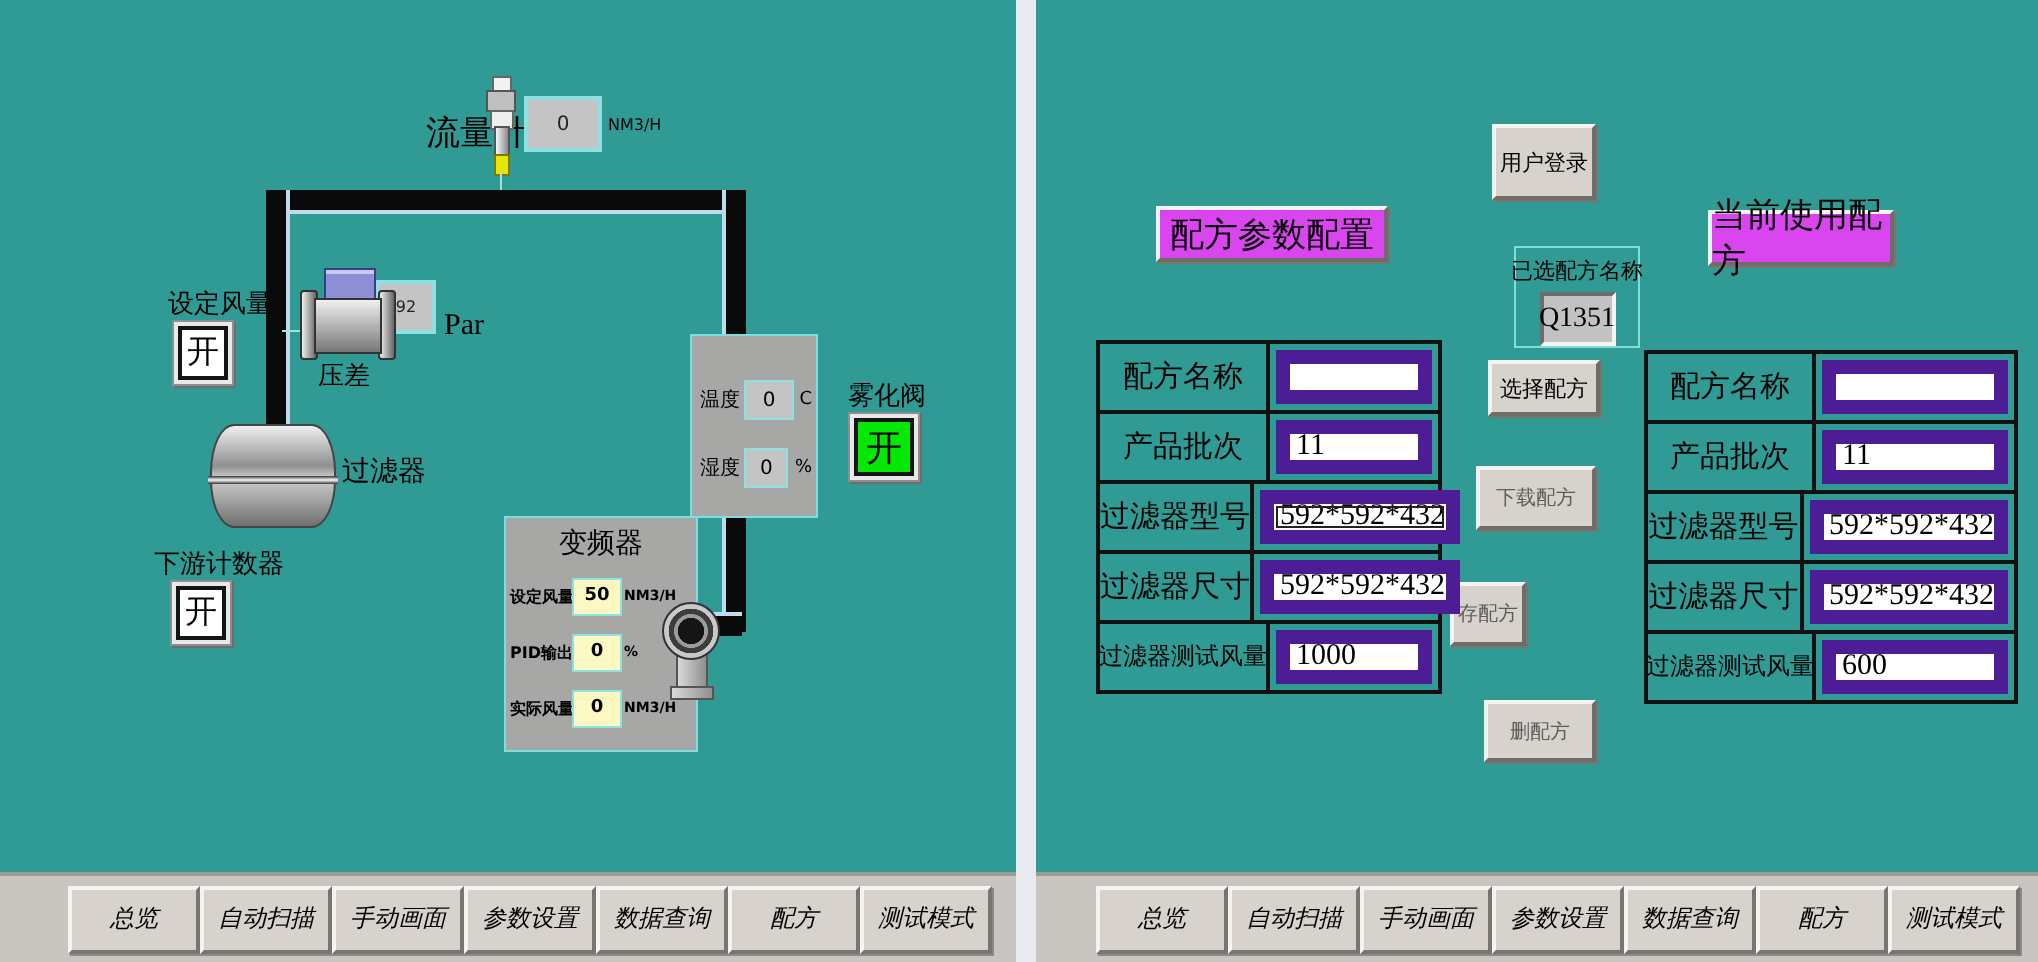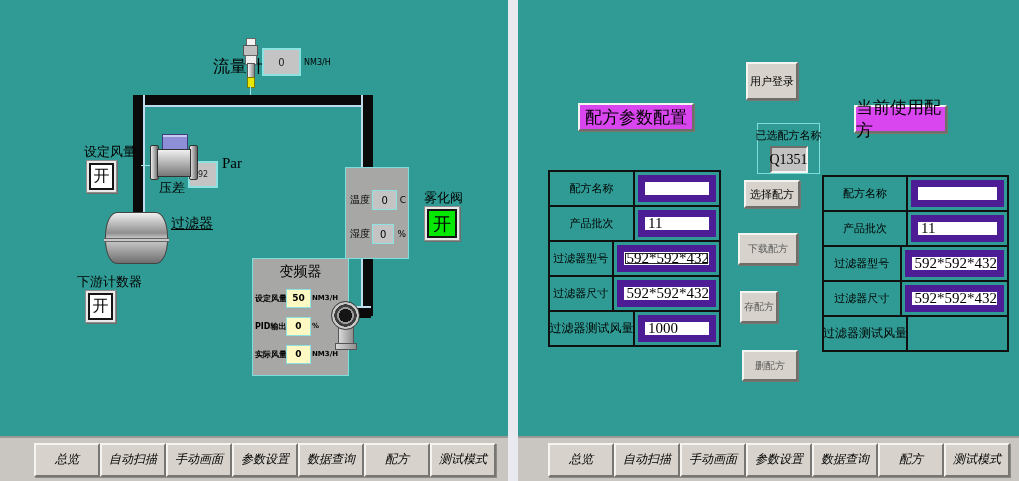--- a/index.html
+++ b/index.html
@@ -90,21 +90,21 @@
     border:1px solid #333;
   }
   .fan-ped{background:linear-gradient(90deg,#d9d9d9,#8f8f8f);border:1px solid #555;}
 
   
   .ftable{position:absolute;border:2px solid #101010;box-sizing:content-box;z-index:3;}
   .trow{display:flex;height:33px;border-bottom:2px solid #101010;}
   .trow:last-child{border-bottom:none;}
   .tlabel{
     border-right:2px solid #101010;display:flex;align-items:center;justify-content:center;
-    font-size:11px;font-family:"Liberation Serif",serif;white-space:nowrap;box-sizing:border-box;
+    font-size:15px;font-family:"Liberation Serif",serif;white-space:nowrap;box-sizing:border-box;
   }
   .tlabel.small{font-size:12px;}
   .tval{flex:1;padding:3px;box-sizing:border-box;}
   .inbox{
     width:100%;height:100%;background:#fff;border:7px solid #4c1d95;box-sizing:border-box;
     display:flex;align-items:center;padding-left:3px;
     font-size:15px;font-family:"Liberation Serif",serif;cursor:text;position:relative;
   }
   .inbox.focused:after{
     content:"";position:absolute;left:1px;top:1px;right:1px;bottom:1px;
@@ -168,28 +168,28 @@
     <div class="hmi-label" style="left:84px;top:143px;">设定风量</div>
     <div class="switch" style="left:86px;top:160px;width:31px;height:33px;">
       <div class="face">开</div>
     </div>
 
     <div class="dev" style="left:141px;top:165px;width:12px;height:1px;background:#9FE4E2;"></div>
     <div class="dev" style="left:162px;top:134px;width:24px;height:20px;background:#8F8FD8;border:1px solid #3c3c80;box-shadow:inset 0 2px 0 #c9c9ef;"></div>
     <div class="dev" style="left:150px;top:145px;width:7px;height:33px;background:linear-gradient(90deg,#eee,#666);border:1px solid #333;border-radius:2px;"></div>
     <div class="dev" style="left:189px;top:145px;width:7px;height:33px;background:linear-gradient(90deg,#eee,#666);border:1px solid #333;border-radius:2px;"></div>
     <div class="dev" style="left:157px;top:149px;width:32px;height:26px;background:linear-gradient(180deg,#f0f0f0,#777);border:1px solid #333;"></div>
-    <div class="valuebox" style="left:188px;top:161px;width:30px;height:27px;font-size:8px;">92</div>
+    <div class="valuebox" style="left:188px;top:140px;width:30px;height:27px;font-size:8px;">92</div>
     <div class="hmi-label" style="left:222px;top:155px;font-size:15px;font-family:'Liberation Serif',serif;">Par</div>
     <div class="hmi-label" style="left:159px;top:179px;">压差</div>
 
     <div class="dev tank" style="left:105px;top:212px;width:61px;height:50px;">
       <div class="seam"></div>
     </div>
-    <div class="hmi-label" style="left:171px;top:215px;font-size:14px;text-decoration:underline;">过滤器</div>
+    <div class="hmi-label" style="left:171px;top:227px;font-size:14px;">过滤器</div>
 
     <div class="hmi-label" style="left:77px;top:273px;">下游计数器</div>
     <div class="switch" style="left:85px;top:290px;width:31px;height:33px;">
       <div class="face">开</div>
     </div>
 
     <div class="subpanel" style="left:345px;top:167px;width:64px;height:92px;padding-top:10px;">
       <div class="env-row">
         <div class="lab">温度</div>
         <div class="box">0</div>
@@ -249,21 +249,21 @@
 
     <div class="titlebtn" style="left:60px;top:103px;width:116px;height:28px;">配方参数配置</div>
 
     <div class="selbox" style="left:223px;top:123px;width:63px;height:51px;">
       <div class="cap">已选配方名称</div>
       <div class="val">Q1351</div>
     </div>
 
     <div class="btn3d" style="left:226px;top:180px;width:56px;height:28px;font-size:11px;">选择配方</div>
     <div class="btn3d dim" style="left:220px;top:233px;width:60px;height:32px;font-size:10px;">下载配方</div>
-    <div class="btn3d dim" style="left:222px;top:291px;width:38px;height:32px;font-size:10px;">存配方</div>
+    <div class="btn3d dim" style="left:207px;top:291px;width:38px;height:32px;font-size:10px;">存配方</div>
     <div class="btn3d dim" style="left:224px;top:350px;width:56px;height:31px;font-size:10px;">删配方</div>
 
     <div class="ftable" style="left:30px;top:170px;width:169px;">
       <div class="trow">
         <div class="tlabel" style="width:85px;">配方名称</div>
         <div class="tval">
             <div class="inbox"></div>
           </div>
       </div>
       <div class="trow">
@@ -314,20 +314,23 @@
           </div>
       </div>
       <div class="trow">
         <div class="tlabel" style="width:84px;">过滤器尺寸</div>
         <div class="tval">
             <div class="inbox">592*592*432</div>
           </div>
       </div>
       <div class="trow">
         <div class="tlabel small" style="width:84px;">过滤器测试风量</div>
+        <div class="tval">
+            <div class="inbox">600</div>
+          </div>
       </div>
     </div>
 
     <div class="navbar" style="padding:0 14px 0 30px;">
       <div class="navbtn">总览</div>
       <div class="navbtn">自动扫描</div>
       <div class="navbtn">手动画面</div>
       <div class="navbtn">参数设置</div>
       <div class="navbtn">数据查询</div>
       <div class="navbtn">配方</div>

